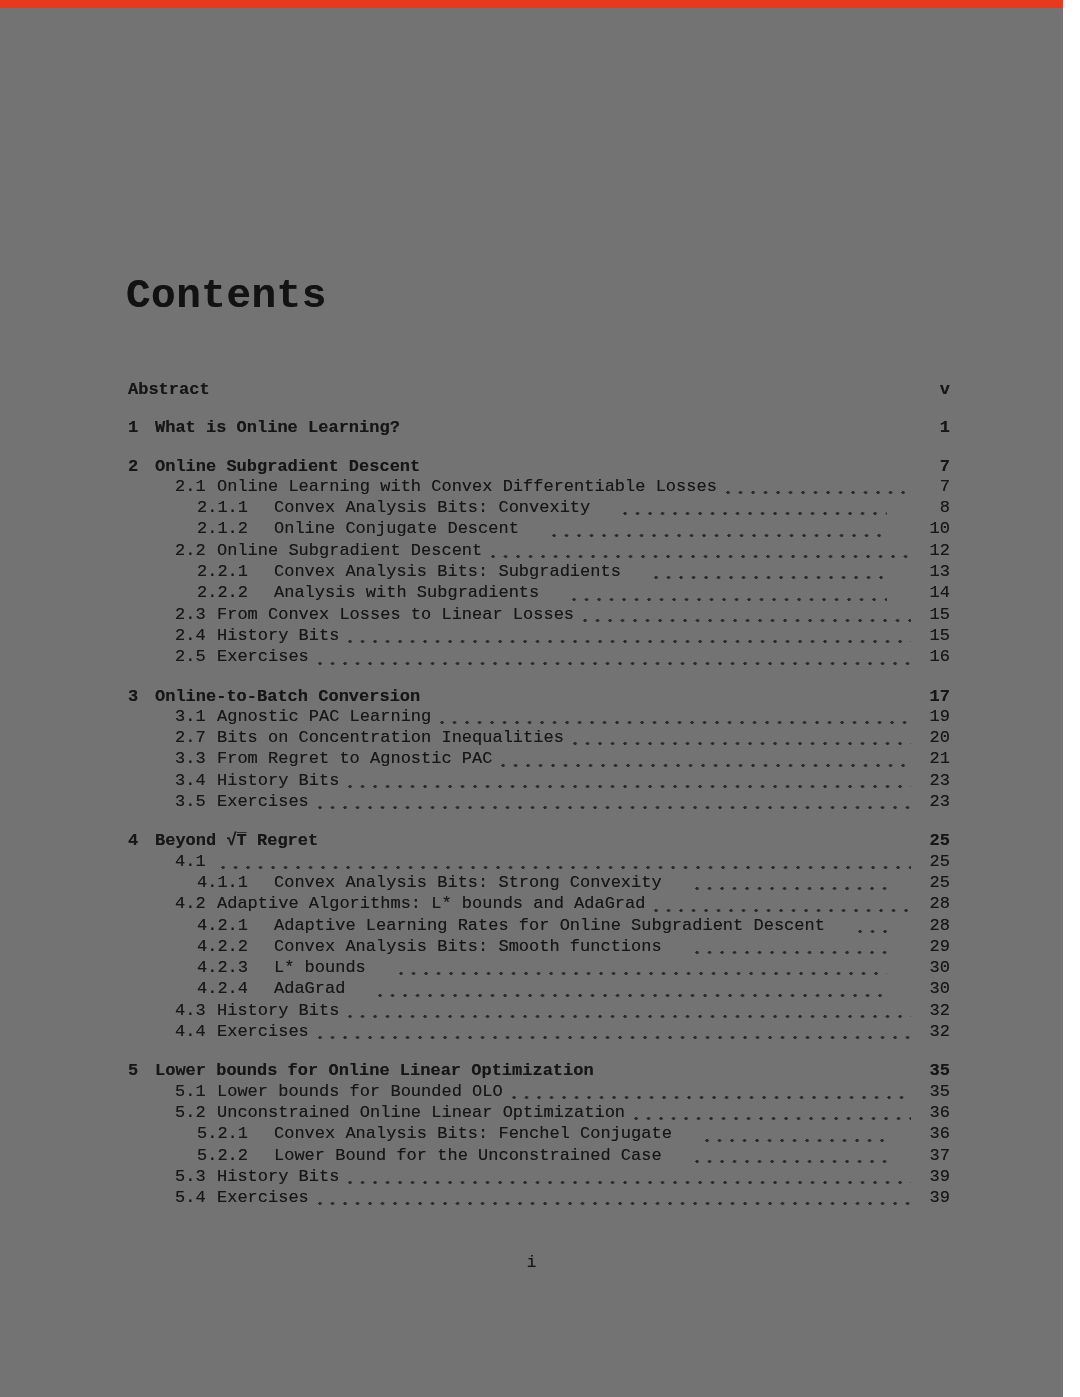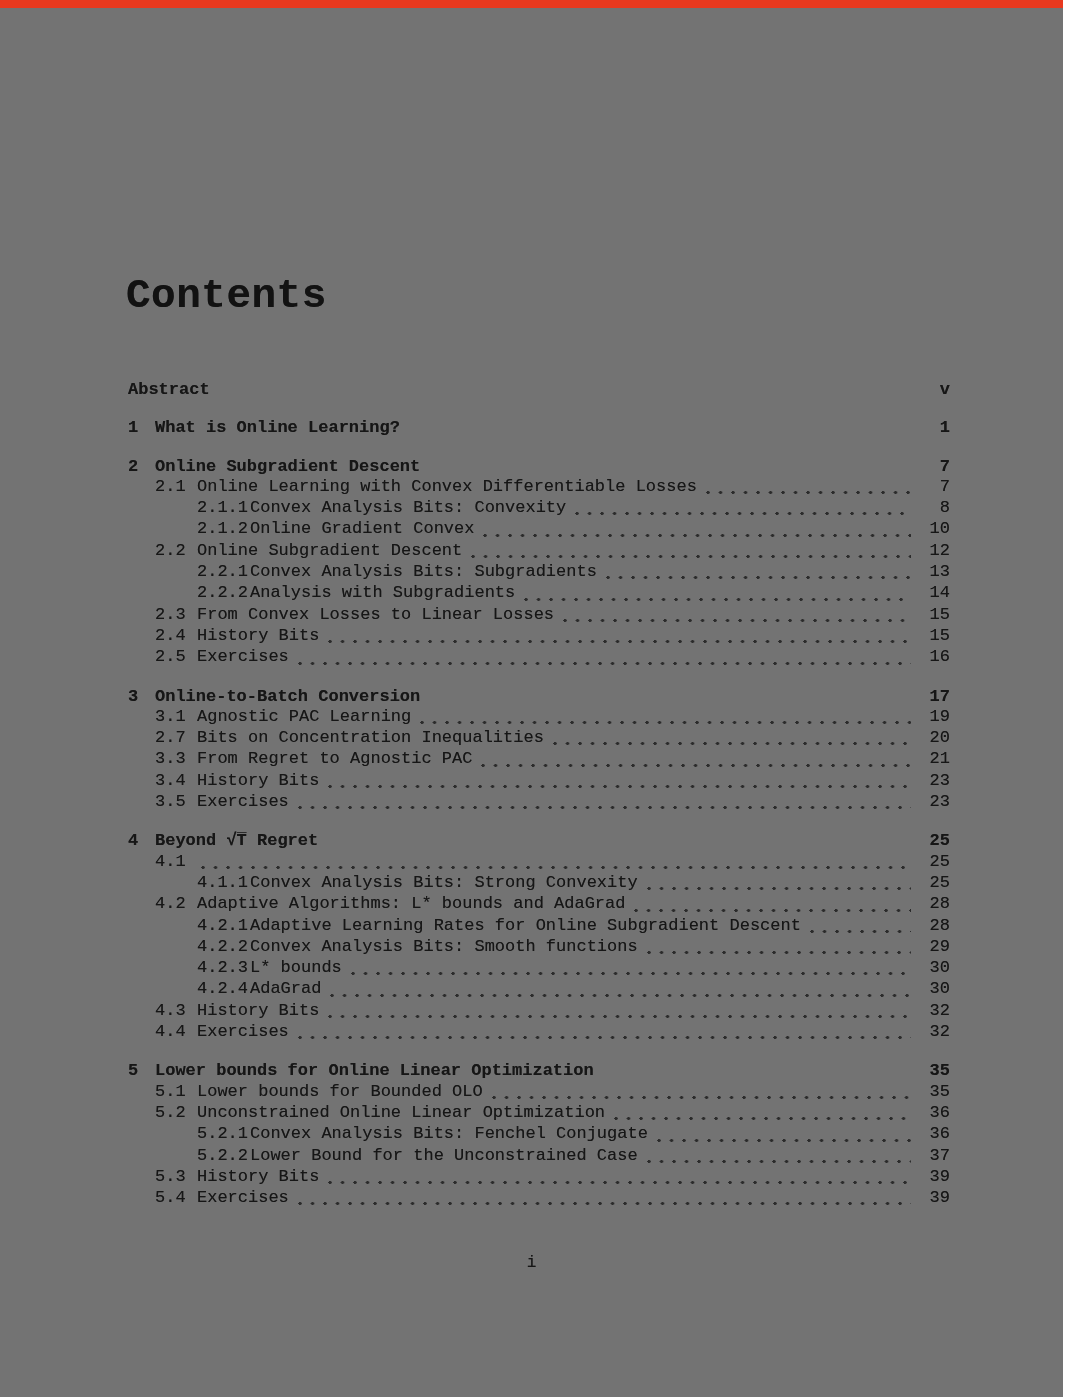--- a/index.html
+++ b/index.html
@@ -45,22 +45,22 @@
     align-items: baseline;
     height: 21.3px;
     white-space: nowrap;
   }
   .row.gap { margin-top: 17px; }
   .row.bold { font-weight: 700; align-items: center; }
 
   .num { flex: none; }
   .row.chapter .num { width: 27px; }
   .row.section { padding-left: 27px; }
-  .row.section .num { width: 42px; }
-  .row.subsection { padding-left: 69px; }
+  .row.section .num { width: 42px; margin-left: 20px; }
+  .row.subsection { padding-left: 69px; gap: 24px; }
   .row.subsection .num { width: 53px; }
 
   .title { flex: none; padding-right: 5px; }
 
   .leader {
     flex: 1 1 auto;
     align-self: flex-end;
     height: 5px;
     margin: 0 9px 3px 4px;
     background-image: radial-gradient(circle at 2px 2.5px, #2b2b2b 1.5px, transparent 1.8px);
@@ -120,21 +120,21 @@
     <span class="pagenum">7</span>
   </div>
       <div class="row subsection">
     <span class="num">2.1.1</span>
     <span class="title">Convex Analysis Bits: Convexity</span>
     <span class="leader"></span>
     <span class="pagenum">8</span>
   </div>
       <div class="row subsection">
     <span class="num">2.1.2</span>
-    <span class="title">Online Gradient Convex</span>
+    <span class="title">Online Conjugate Descent</span>
     <span class="leader"></span>
     <span class="pagenum">10</span>
   </div>
       <div class="row section">
     <span class="num">2.2</span>
     <span class="title">Online Subgradient Descent</span>
     <span class="leader"></span>
     <span class="pagenum">12</span>
   </div>
       <div class="row subsection">

